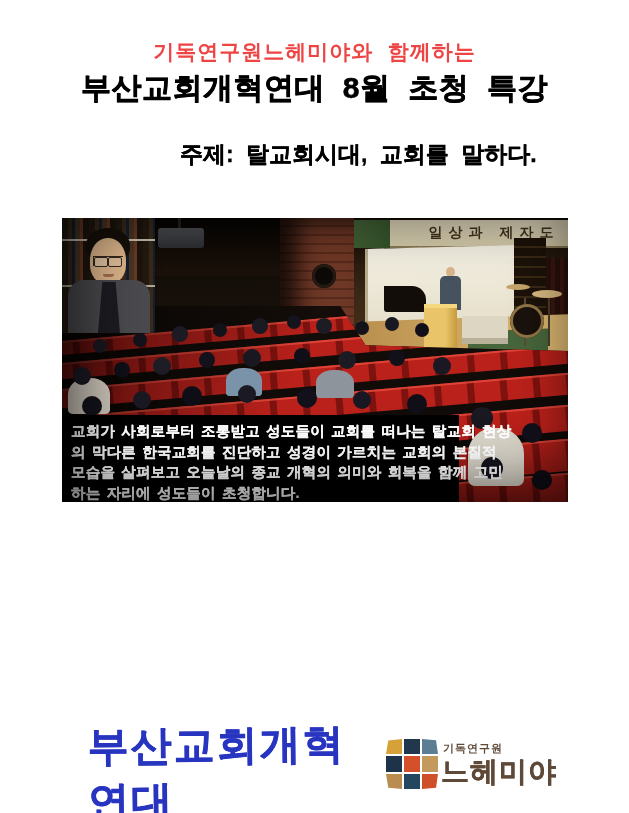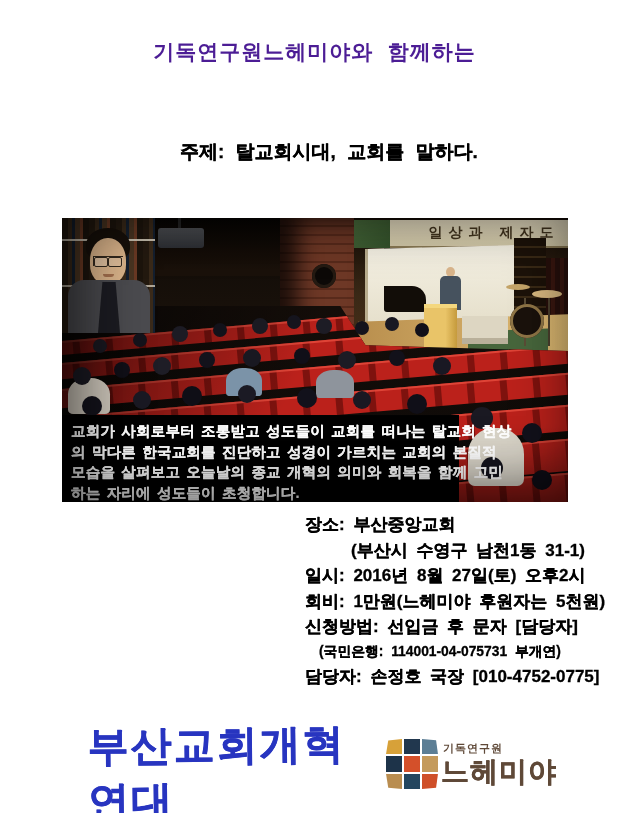--- a/index.html
+++ b/index.html
@@ -6,28 +6,28 @@
   .poster{
     position:relative;width:629px;height:813px;background:#ffffff;overflow:hidden;
     font-family:"Liberation Sans","DejaVu Sans",sans-serif;color:#000;
   }
   .abs{position:absolute;}
 
   
   .subtitle{
     left:0;right:0;top:38px;text-align:center;
     font-family:"DejaVu Serif","Liberation Serif",serif;
-    font-size:21px;font-weight:700;letter-spacing:1px;word-spacing:6px;color:#4c1d95;
+    font-size:21px;font-weight:700;letter-spacing:1px;word-spacing:6px;color:#ef4444;
   }
   .title{
     left:0;right:0;top:68px;text-align:center;
     font-size:30px;font-weight:800;letter-spacing:.5px;word-spacing:9px;color:#000;
     -webkit-text-stroke:.6px #000;
   }
-  .topic-line{left:180px;top:139px;font-size:19px;font-weight:700;word-spacing:6px;-webkit-text-stroke:.3px #000;}
+  .topic-line{left:180px;top:139px;font-size:23px;font-weight:700;word-spacing:6px;-webkit-text-stroke:.3px #000;}
   .speaker-line{left:180px;top:172px;font-size:19px;font-weight:700;word-spacing:6px;-webkit-text-stroke:.3px #000;}
 
   
   .photo{
     left:62px;top:218px;width:506px;height:284px;overflow:hidden;
     background:linear-gradient(180deg,#0e0a06 0%,#1c130c 45%,#231710 100%);
   }
   .ceiling{left:90px;top:0;width:240px;height:58px;background:linear-gradient(180deg,#060403,#1a110a 90%);}
   .brickwall{left:218px;top:0;width:76px;height:128px;
     background:repeating-linear-gradient(180deg,#6e3826 0 7px,#582a1b 7px 9px);
@@ -138,20 +138,21 @@
   .neh-small{position:absolute;left:57px;top:4px;font-size:11px;font-weight:700;letter-spacing:1px;}
   .neh-name{position:absolute;left:55px;top:16px;font-size:28px;font-weight:800;letter-spacing:1px;-webkit-text-stroke:.4px currentColor;}
   .cafe-url{left:0;right:0;top:778px;text-align:center;font-size:17.5px;font-weight:700;letter-spacing:.3px;-webkit-text-stroke:.3px #000;}
 </style>
 </head>
 <body>
 
 <div class="poster">
 
   <div class="abs subtitle">기독연구원느헤미야와 함께하는</div>
+  <div class="abs title">부산교회개혁연대 8월 초청 특강</div>
   <div class="abs topic-line">주제: 탈교회시대, 교회를 말하다.</div>
 
   <div class="abs photo">
     <div class="abs ceiling"></div>
     <div class="abs brickwall"></div>
     <div class="abs projector"></div>
     <div class="abs wall-speaker"></div>
     <div class="abs stage-back"></div>
     <div class="abs green-sign"></div>
     <div class="abs stage-banner">일상과 제자도</div>
@@ -198,29 +199,20 @@
 
     <div class="abs caption-box">
       <div class="caption-line">교회가 사회로부터 조롱받고 성도들이 교회를 떠나는 탈교회 현상</div>
       <div class="caption-line">의 막다른 한국교회를 진단하고 성경이 가르치는 교회의 본질적</div>
       <div class="caption-line">모습을 살펴보고 오늘날의 종교 개혁의 의미와 회복을 함께 고민</div>
       <div class="caption-line">하는 자리에 성도들이 초청합니다.</div>
     </div>
     <div class="abs vignette"></div>
   </div>
 
-  <div class="abs details">
-    <div class="detail-line">장소: 부산중앙교회</div>
-    <div class="detail-line indent1">(부산시 수영구 남천1동 31-1)</div>
-    <div class="detail-line">일시: 2016년 8월 27일(토) 오후2시</div>
-    <div class="detail-line">회비: 1만원(느헤미야 후원자는 5천원)</div>
-    <div class="detail-line">신청방법: 선입금 후 문자 [담당자]</div>
-    <div class="detail-line small">(국민은행: 114001-04-075731 부개연)</div>
-    <div class="detail-line">담당자: 손정호 국장 [010-4752-0775]</div>
-  </div>
 
   <div class="abs busan-logo" style="color: rgb(40, 53, 192);">부산교회개혁연대</div>
 
   <div class="abs neh-logo">
     <div class="neh-mosaic">
       <div class="tile c1" style="background-color: rgb(215, 161, 57);"></div>
       <div class="tile" style="background-color: rgb(33, 55, 78);"></div>
       <div class="tile c3" style="background-color: rgb(92, 126, 149);"></div>
       <div class="tile" style="background-color: rgb(29, 51, 73);"></div>
       <div class="tile" style="background-color: rgb(212, 80, 42);"></div>

